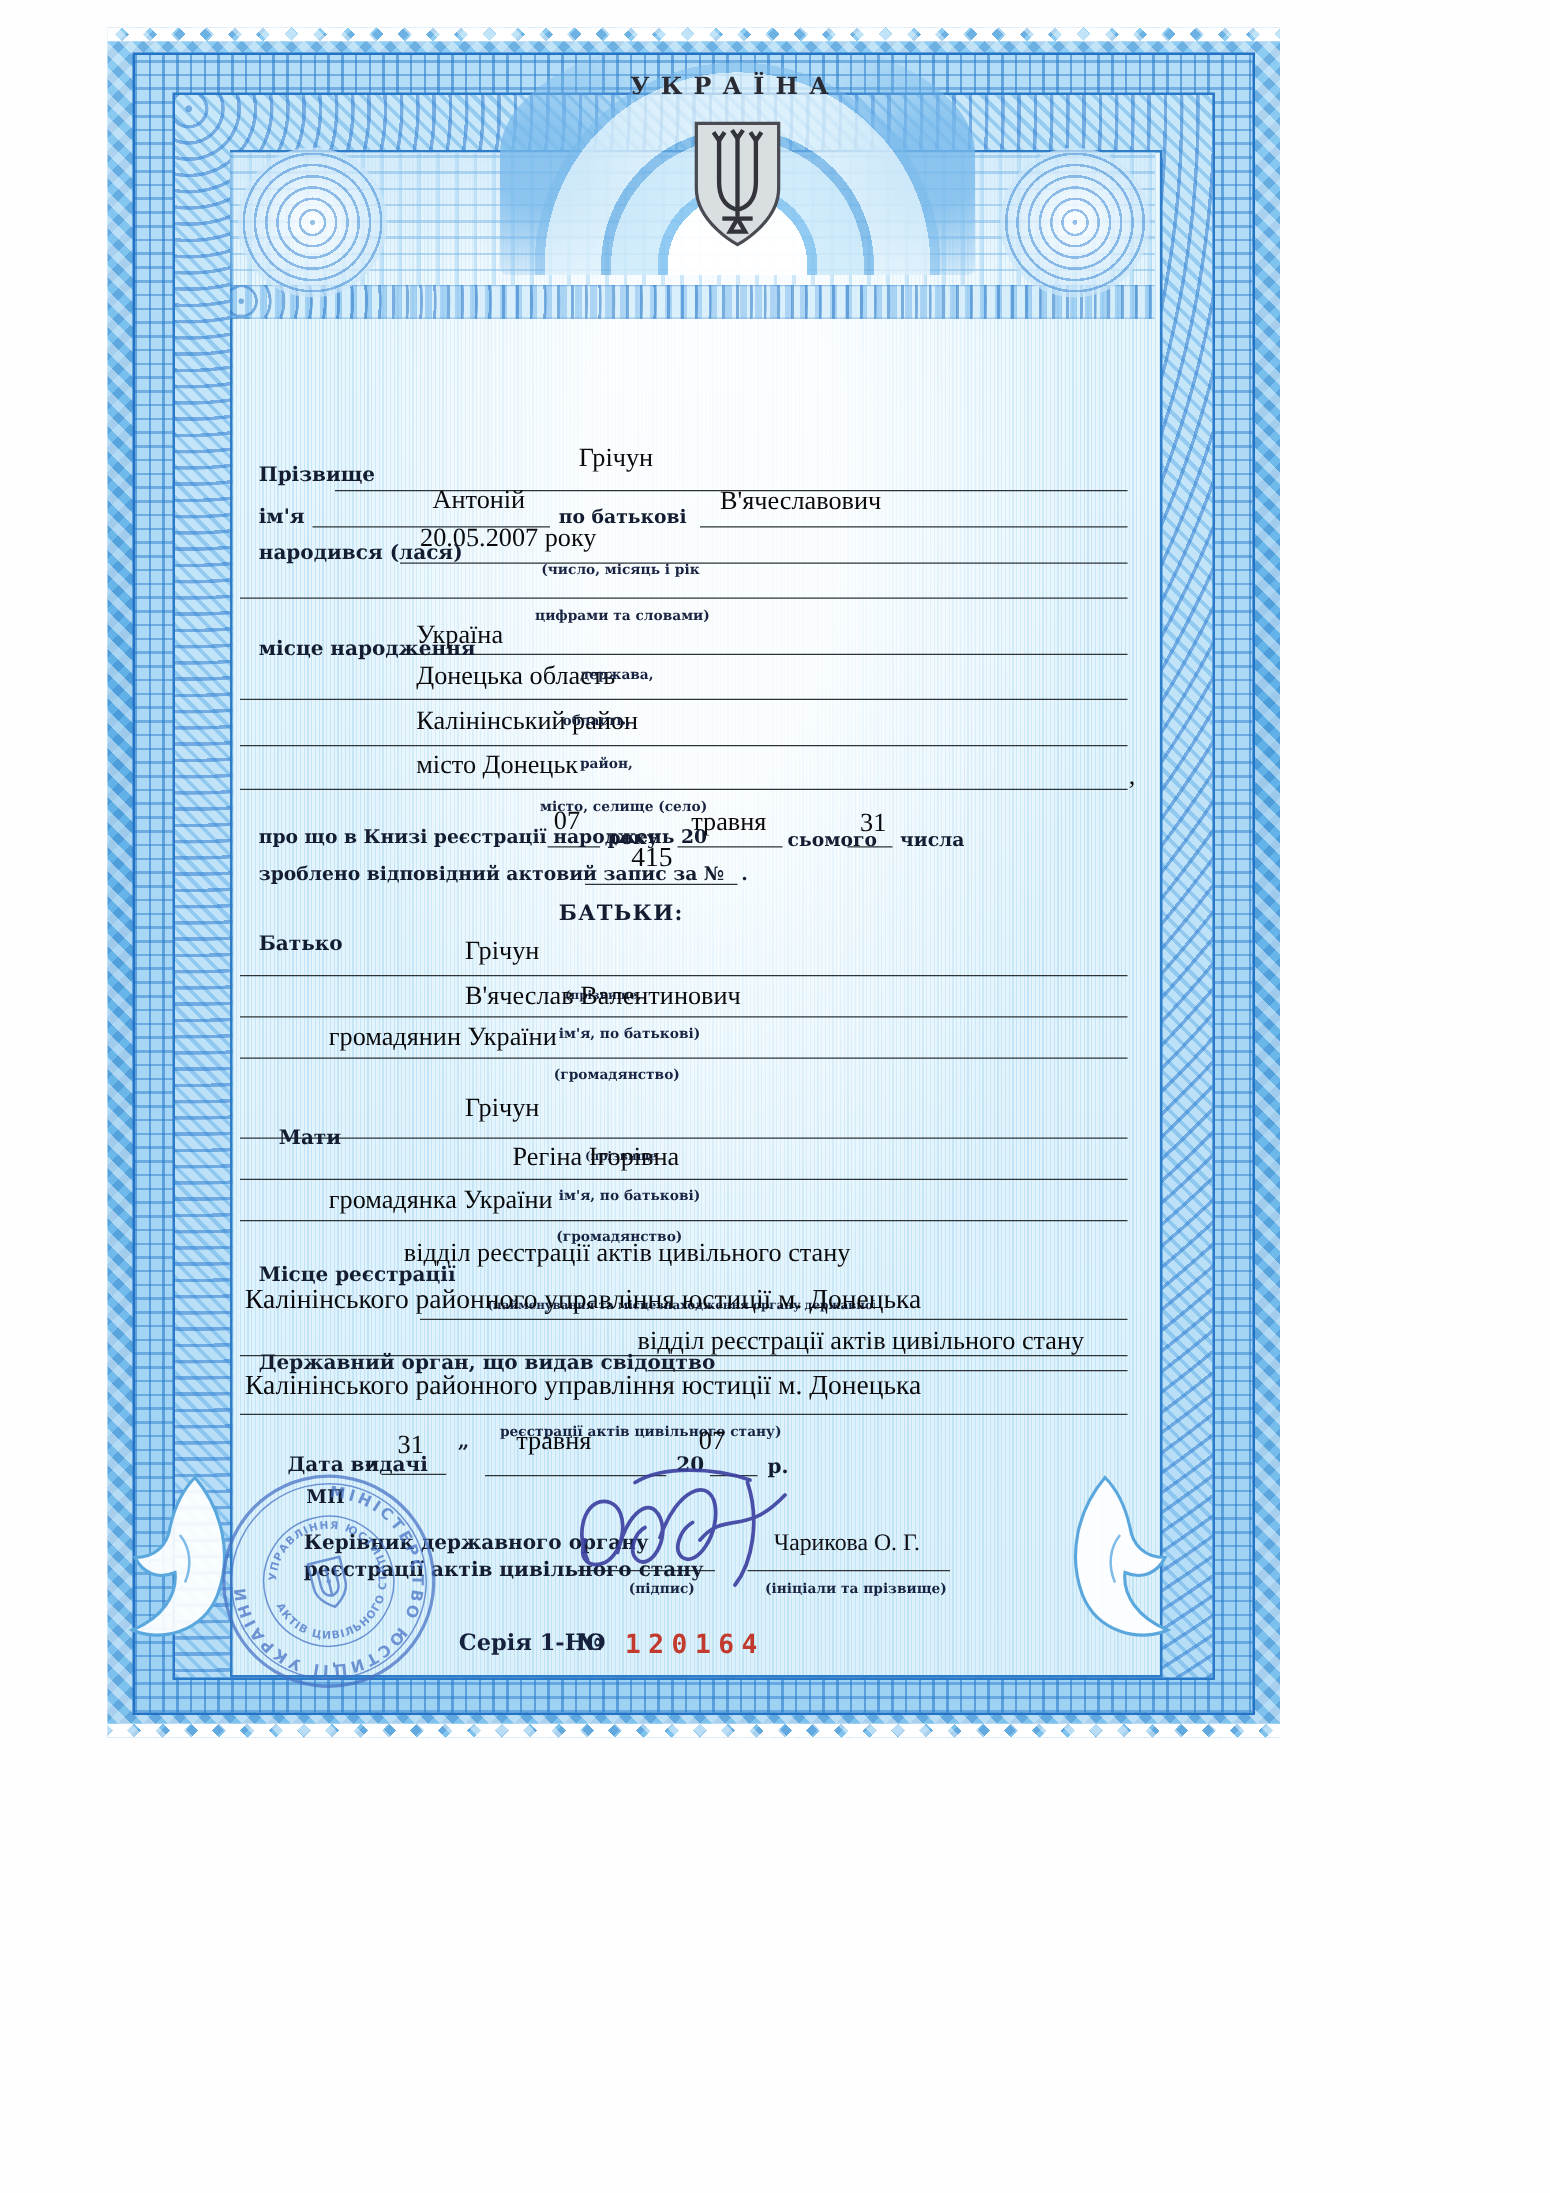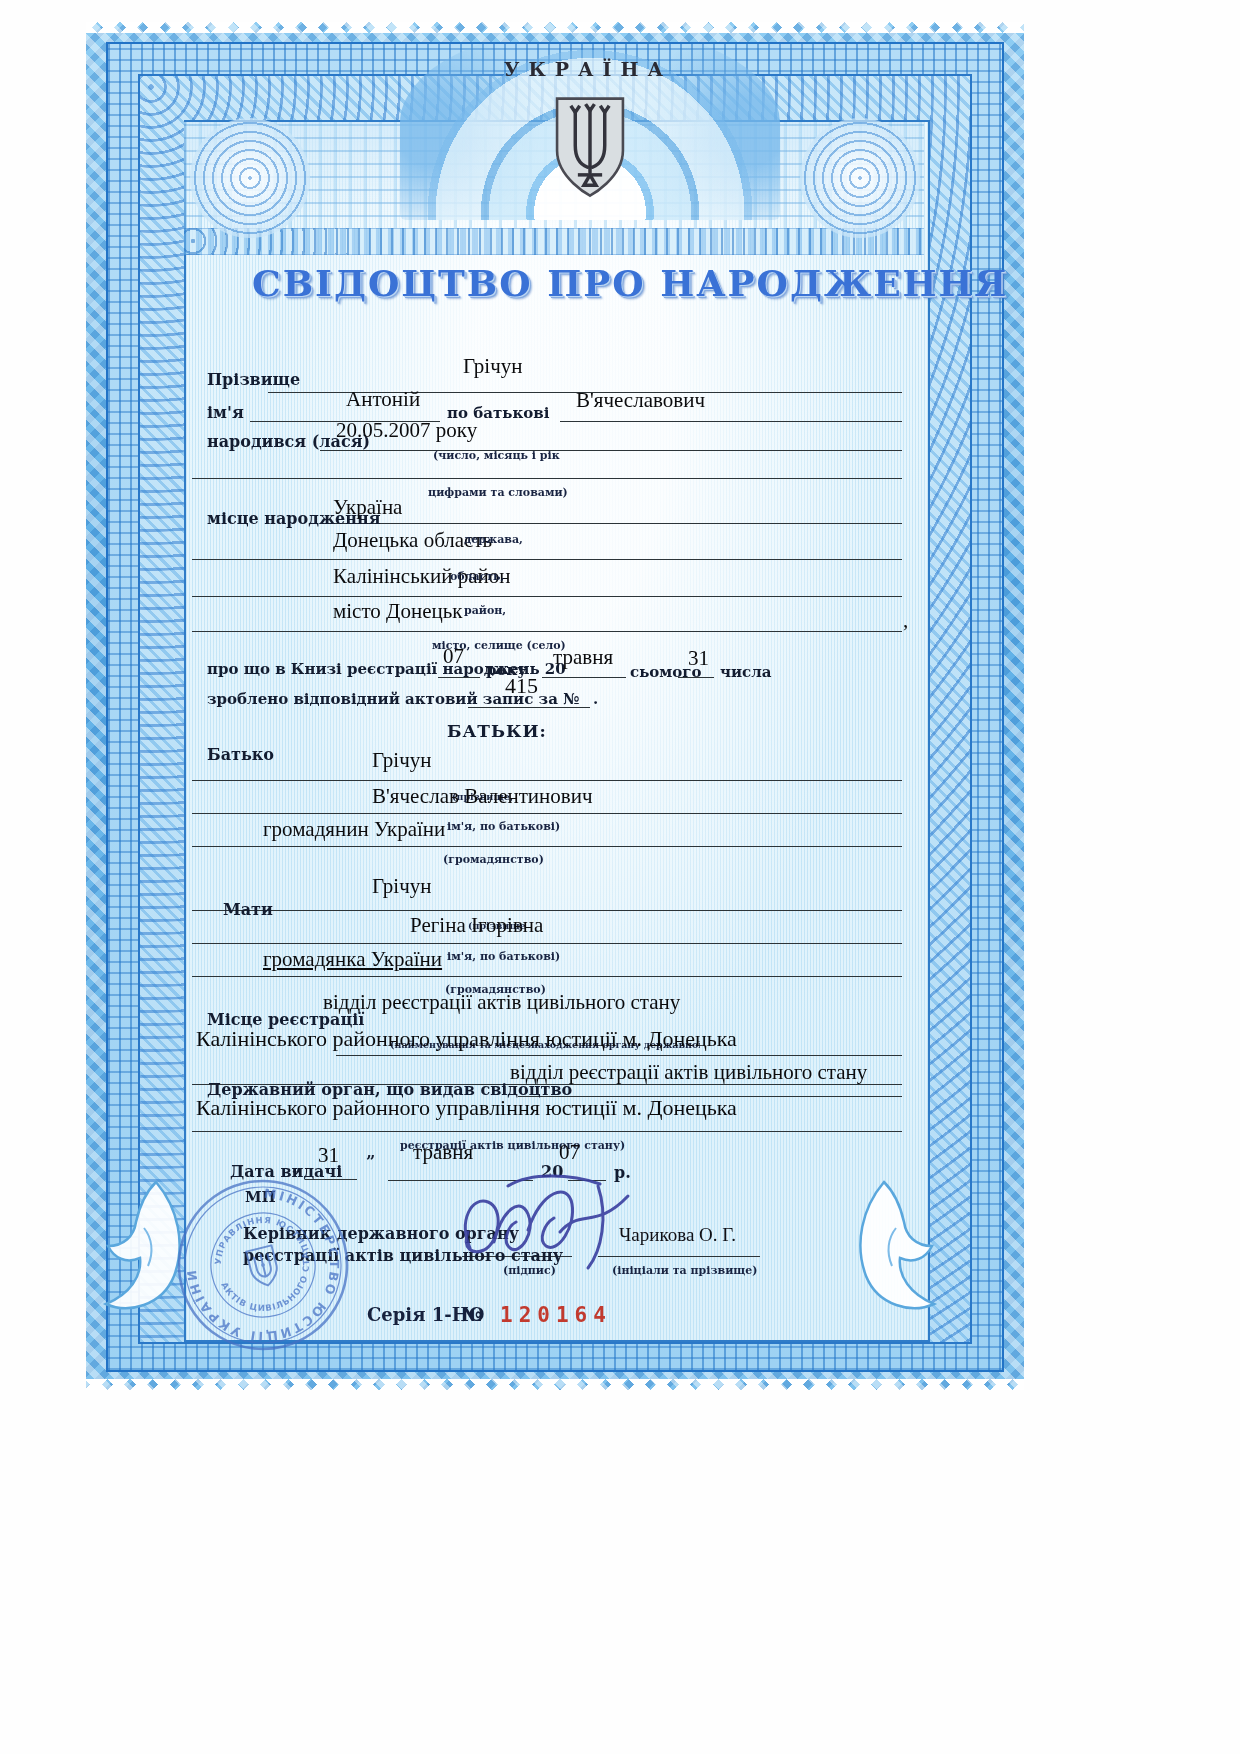--- a/index.html
+++ b/index.html
@@ -102,21 +102,20 @@
       <path d="M28,18 V58 C28,72 34,80 42,83"></path>
       <path d="M62,18 V58 C62,72 56,80 48,83"></path>
       <path d="M33,92 H57"></path>
       <path d="M45,92 L38,104 H52 Z"></path>
       <path d="M24,14 L28,20 L32,14"></path>
       <path d="M41,12 L45,18 L49,12"></path>
       <path d="M58,14 L62,20 L66,14"></path>
     </g>
   </svg>
 
-  <div class="abs title" style="left:252px;top:262px;">СВІДОЦТВО ПРО НАРОДЖЕННЯ</div>
 
   <div class="abs entry" style="left:463px;top:354px;">Грічун</div>
   <div class="abs lbl" style="left:207px;top:370px;">Прізвище</div>
   <div class="rule" style="left:268px;top:392px;width:634px;"></div>
 
   <div class="abs entry" style="left:315px;top:387px;margin-left:31px;">Антоній</div>
   <div class="abs lbl" style="left:207px;top:403px;">ім'я</div>
   <div class="abs lbl-s" style="left:447px;top:404px;">по батькові</div>
   <div class="abs entry" style="left:576px;top:388px;">В'ячеславович</div>
   <div class="rule" style="left:250px;top:421px;width:190px;"></div>
@@ -175,21 +174,21 @@
   <div class="abs hint" style="left:447px;top:820px;">ім'я, по батькові)</div>
   <div class="rule" style="left:192px;top:846px;width:710px;"></div>
   <div class="abs hint" style="left:443px;top:853px;">(громадянство)</div>
 
   <div class="abs lbl" style="left:207px;top:900px;margin-left:16px;">Мати</div>
   <div class="abs entry" style="left:372px;top:874px;">Грічун</div>
   <div class="rule" style="left:192px;top:910px;width:710px;"></div>
   <div class="abs entry" style="left:410px;top:913px;">Регіна Ігорівна</div>
   <div class="abs hint-s" style="left:468px;top:920px;">(прізвище</div>
   <div class="rule" style="left:192px;top:943px;width:710px;"></div>
-  <div class="abs entry" style="left:263px;top:947px;text-decoration:underline;">громадянка України</div>
+  <div class="abs entry" style="left:263px;top:947px;">громадянка України</div>
   <div class="abs hint" style="left:447px;top:950px;">ім'я, по батькові)</div>
   <div class="rule" style="left:192px;top:976px;width:710px;"></div>
   <div class="abs hint" style="left:445px;top:983px;">(громадянство)</div>
 
   <div class="abs entry" style="left:323px;top:990px;">відділ реєстрації актів цивільного стану</div>
   <div class="abs lbl" style="left:207px;top:1010px;">Місце реєстрації</div>
   <div class="abs entry-lg" style="left:196px;top:1026px;">Калінінського районного управління юстиції м. Донецька</div>
   <div class="abs hint-s" style="left:390px;top:1039px;max-width:310px;overflow:hidden;text-overflow:clip;">(найменування та місцезнаходження органу державної реєстрації актів цивільного стану)</div>
   <div class="rule" style="left:336px;top:1055px;width:566px;"></div>
   <div class="abs entry" style="left:510px;top:1060px;">відділ реєстрації актів цивільного стану</div>

